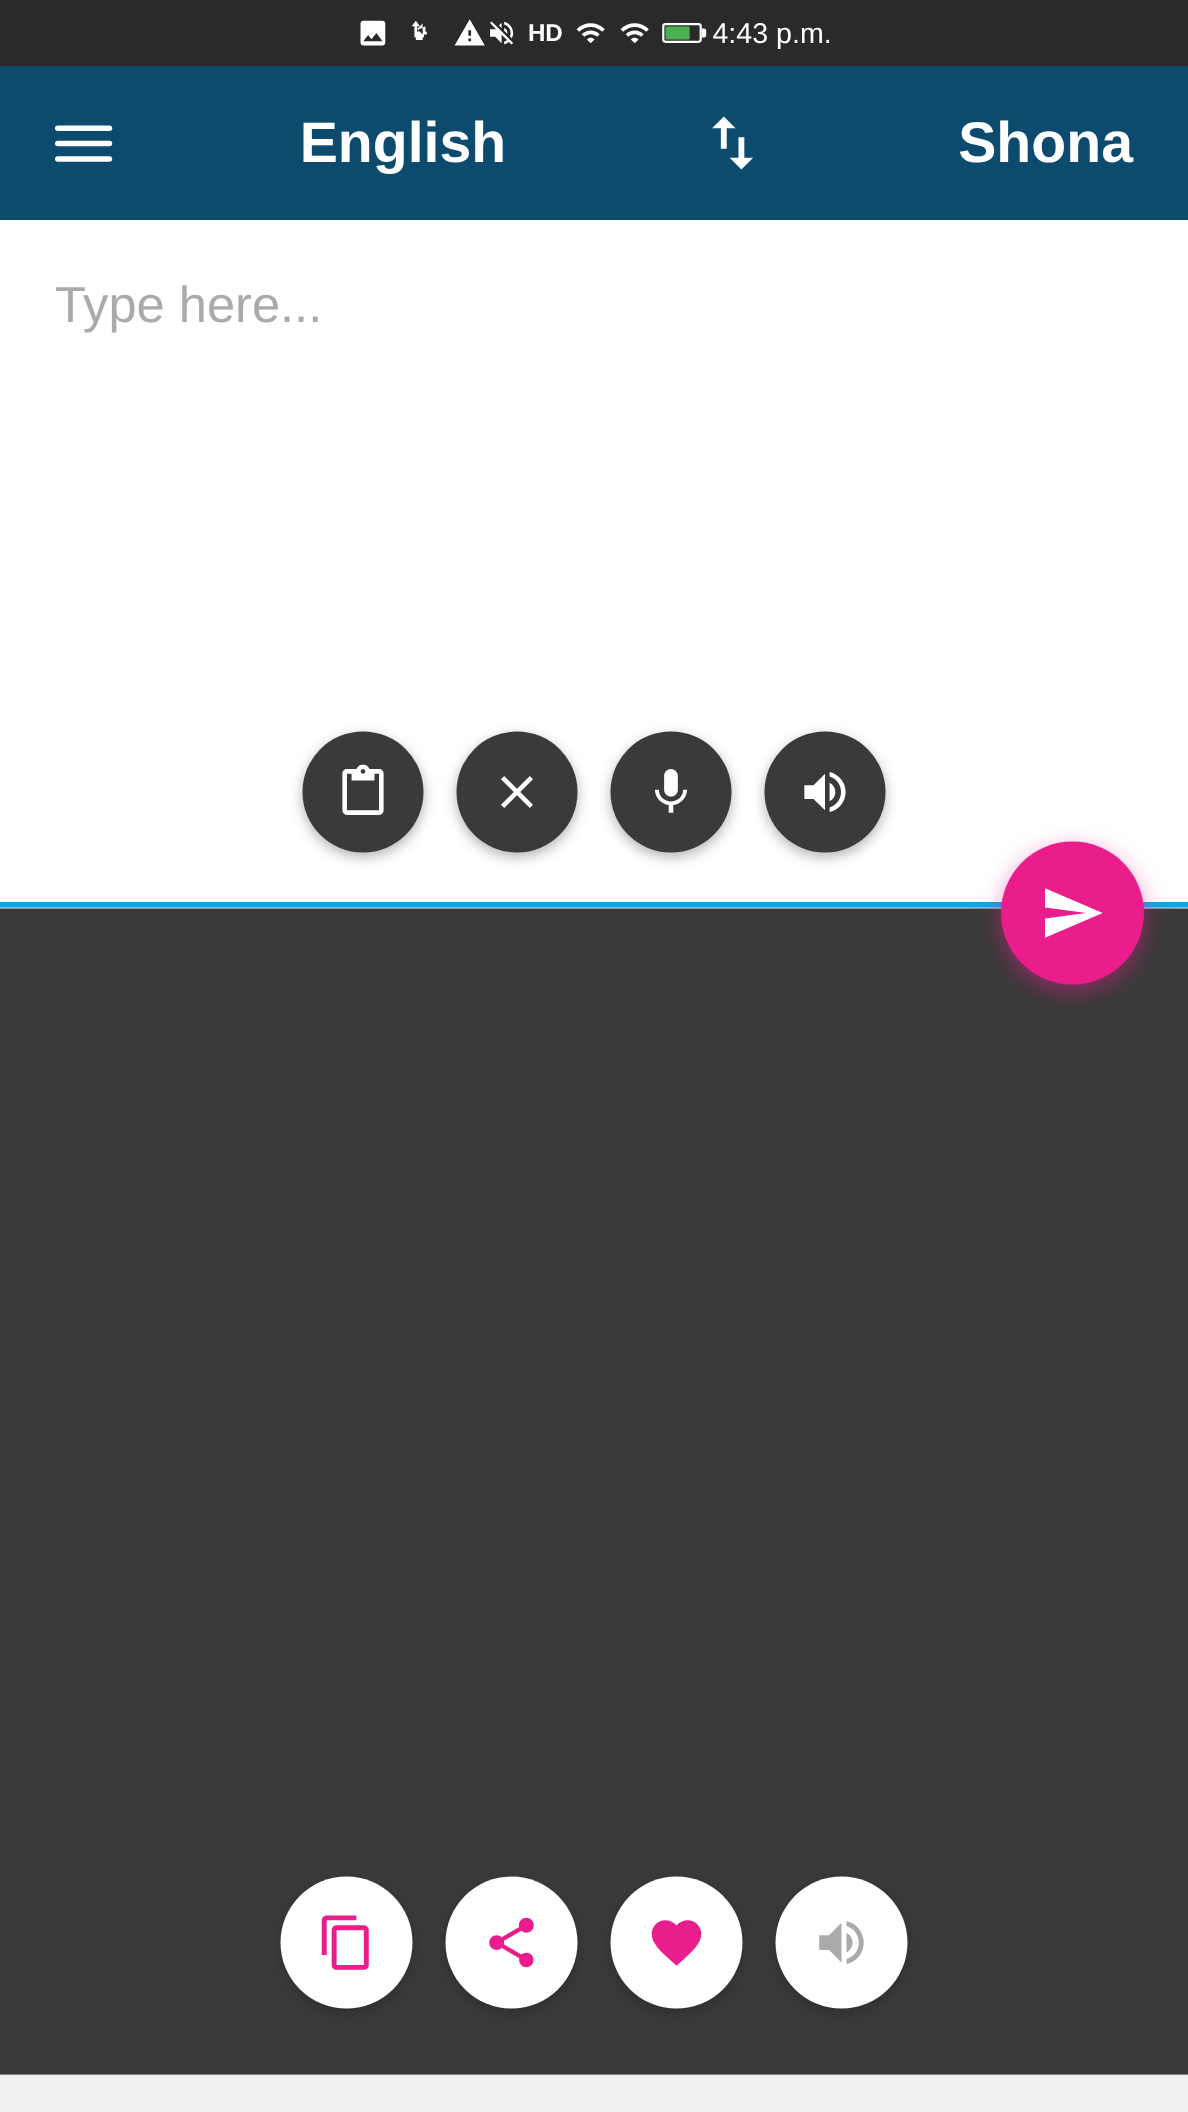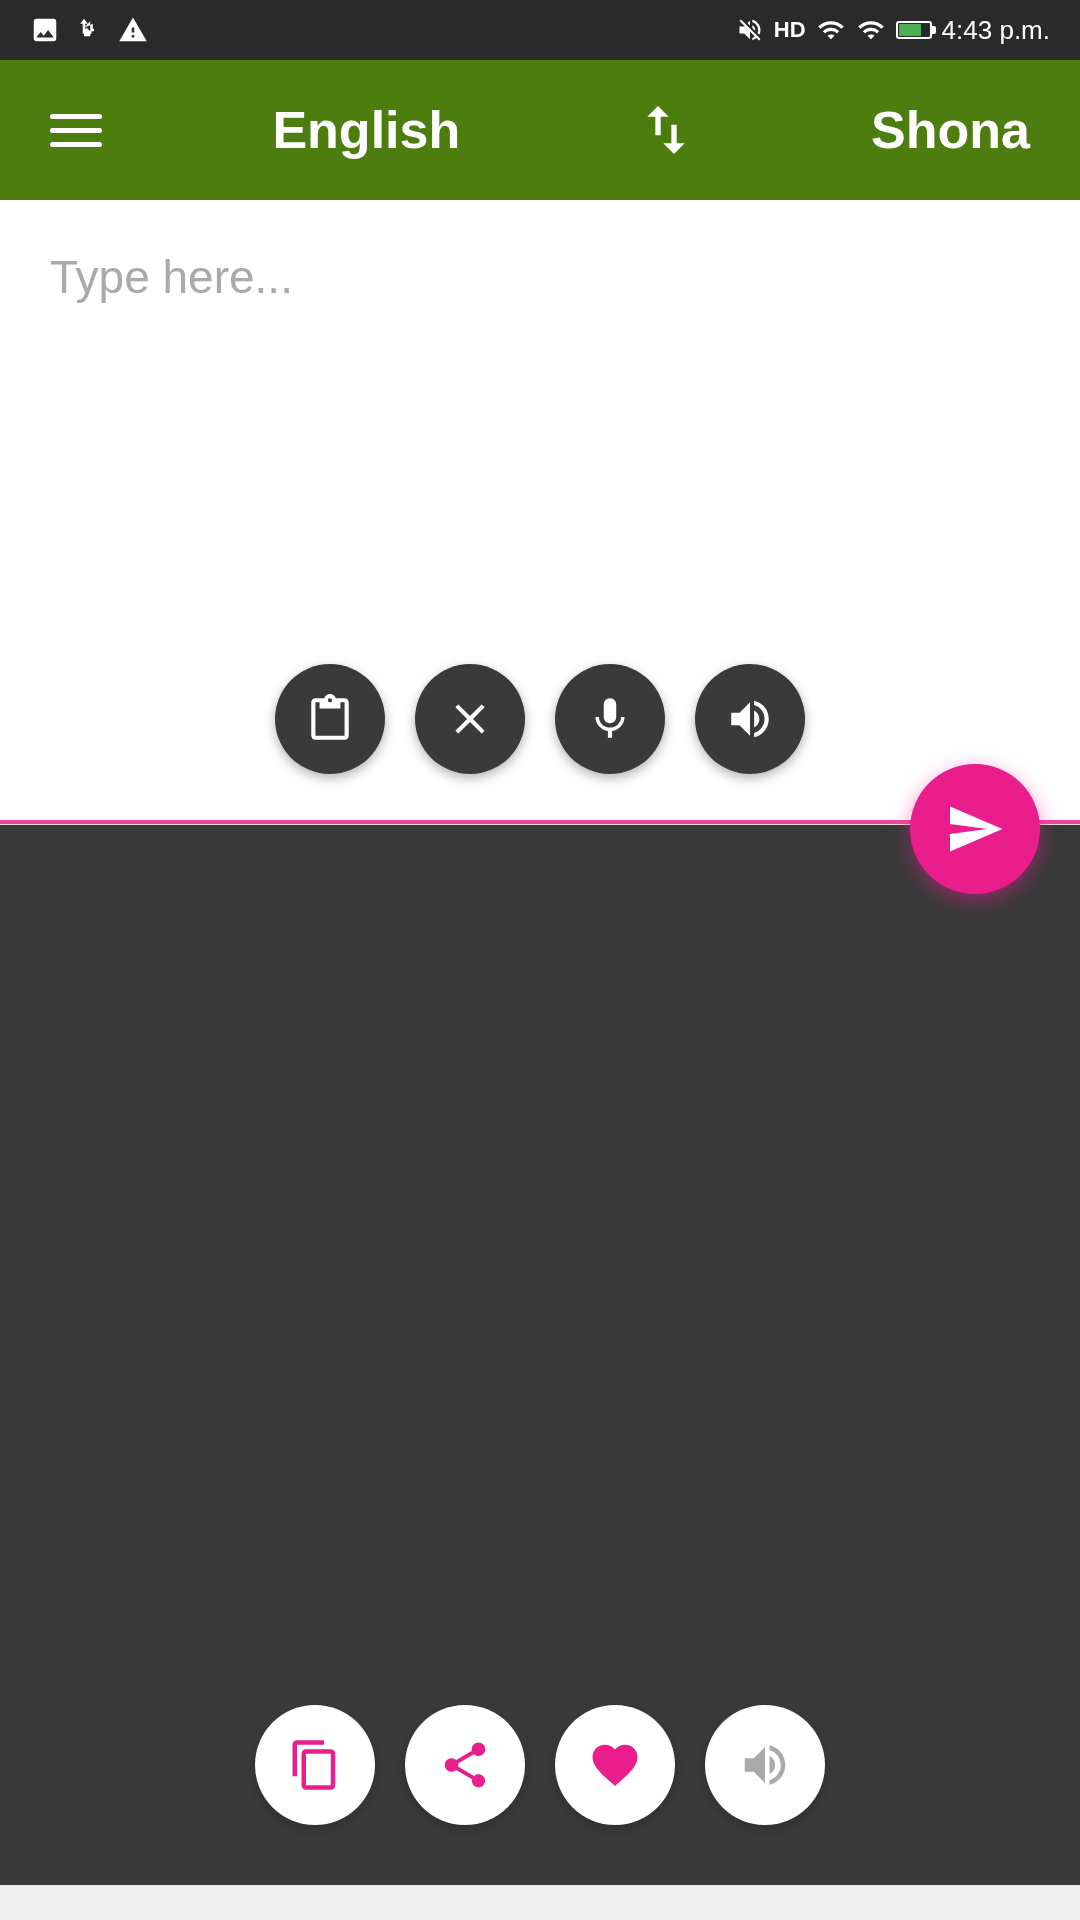--- a/index.html
+++ b/index.html
@@ -14,21 +14,21 @@
       position: relative;
     }
 
     
     .status-bar {
       width: 100%;
       height: 60px;
       background: #2a2a2a;
       display: flex;
       align-items: center;
-      justify-content: space-between;
+      justify-content: center;
       padding: 0 30px;
       color: white;
       font-size: 26px;
     }
 
     .status-left {
       display: flex;
       align-items: center;
       gap: 14px;
     }
@@ -74,21 +74,21 @@
       bottom: 1px;
       width: 70%;
       background: #4caf50;
       border-radius: 1px;
     }
 
     
     .header {
       width: 100%;
       height: 140px;
-      background: #4d7c0f;
+      background: #0c4a6e;
       display: flex;
       align-items: center;
       justify-content: space-between;
       padding: 0 50px;
     }
 
     .header-lang {
       font-size: 52px;
       font-weight: bold;
       color: white;
@@ -120,21 +120,21 @@
 
     .swap-icon svg {
       width: 64px;
       height: 64px;
       fill: white;
     }
 
     
     .input-section {
       width: 100%;
-      background: #ec4899;
+      background: #0ea5e9;
       position: relative;
       border-bottom: 1px solid #ddd;
     }
 
     .text-input {
       width: 100%;
       height: 620px;
       padding: 50px 50px 150px 50px;
       font-size: 46px;
       color: #333;

